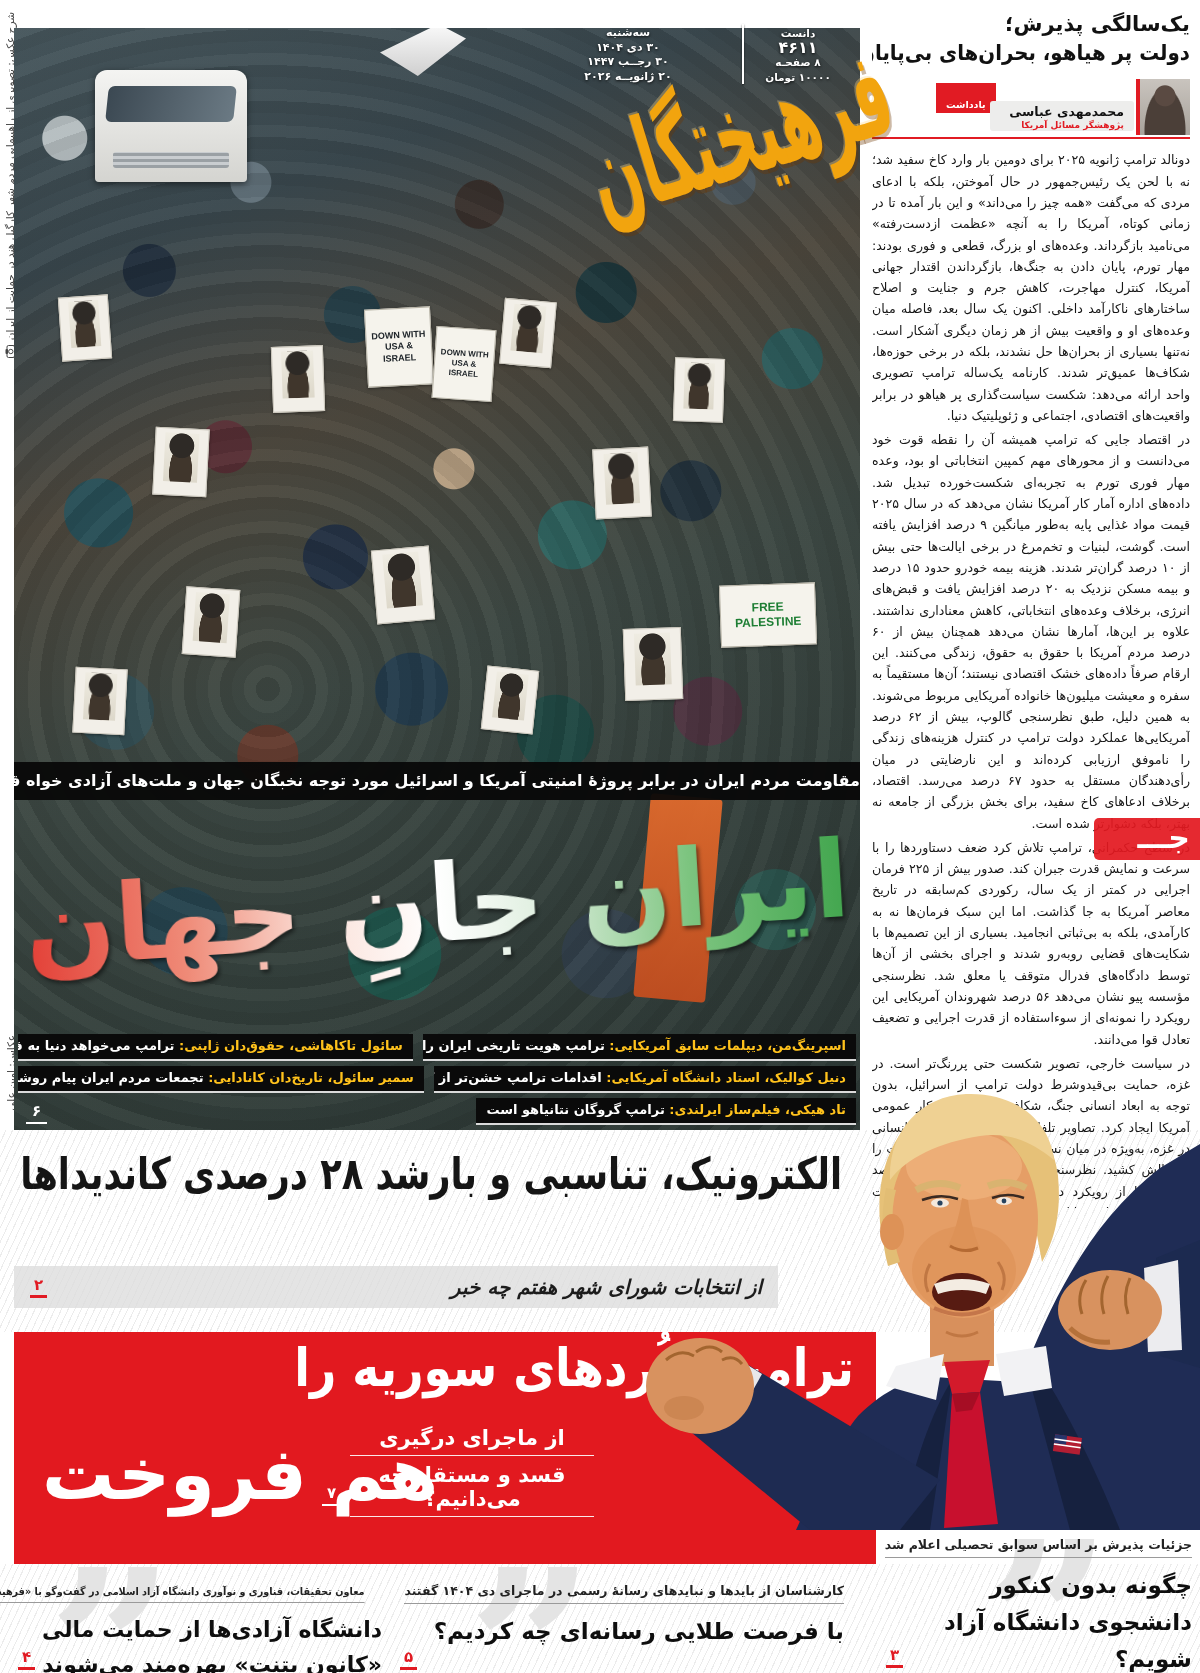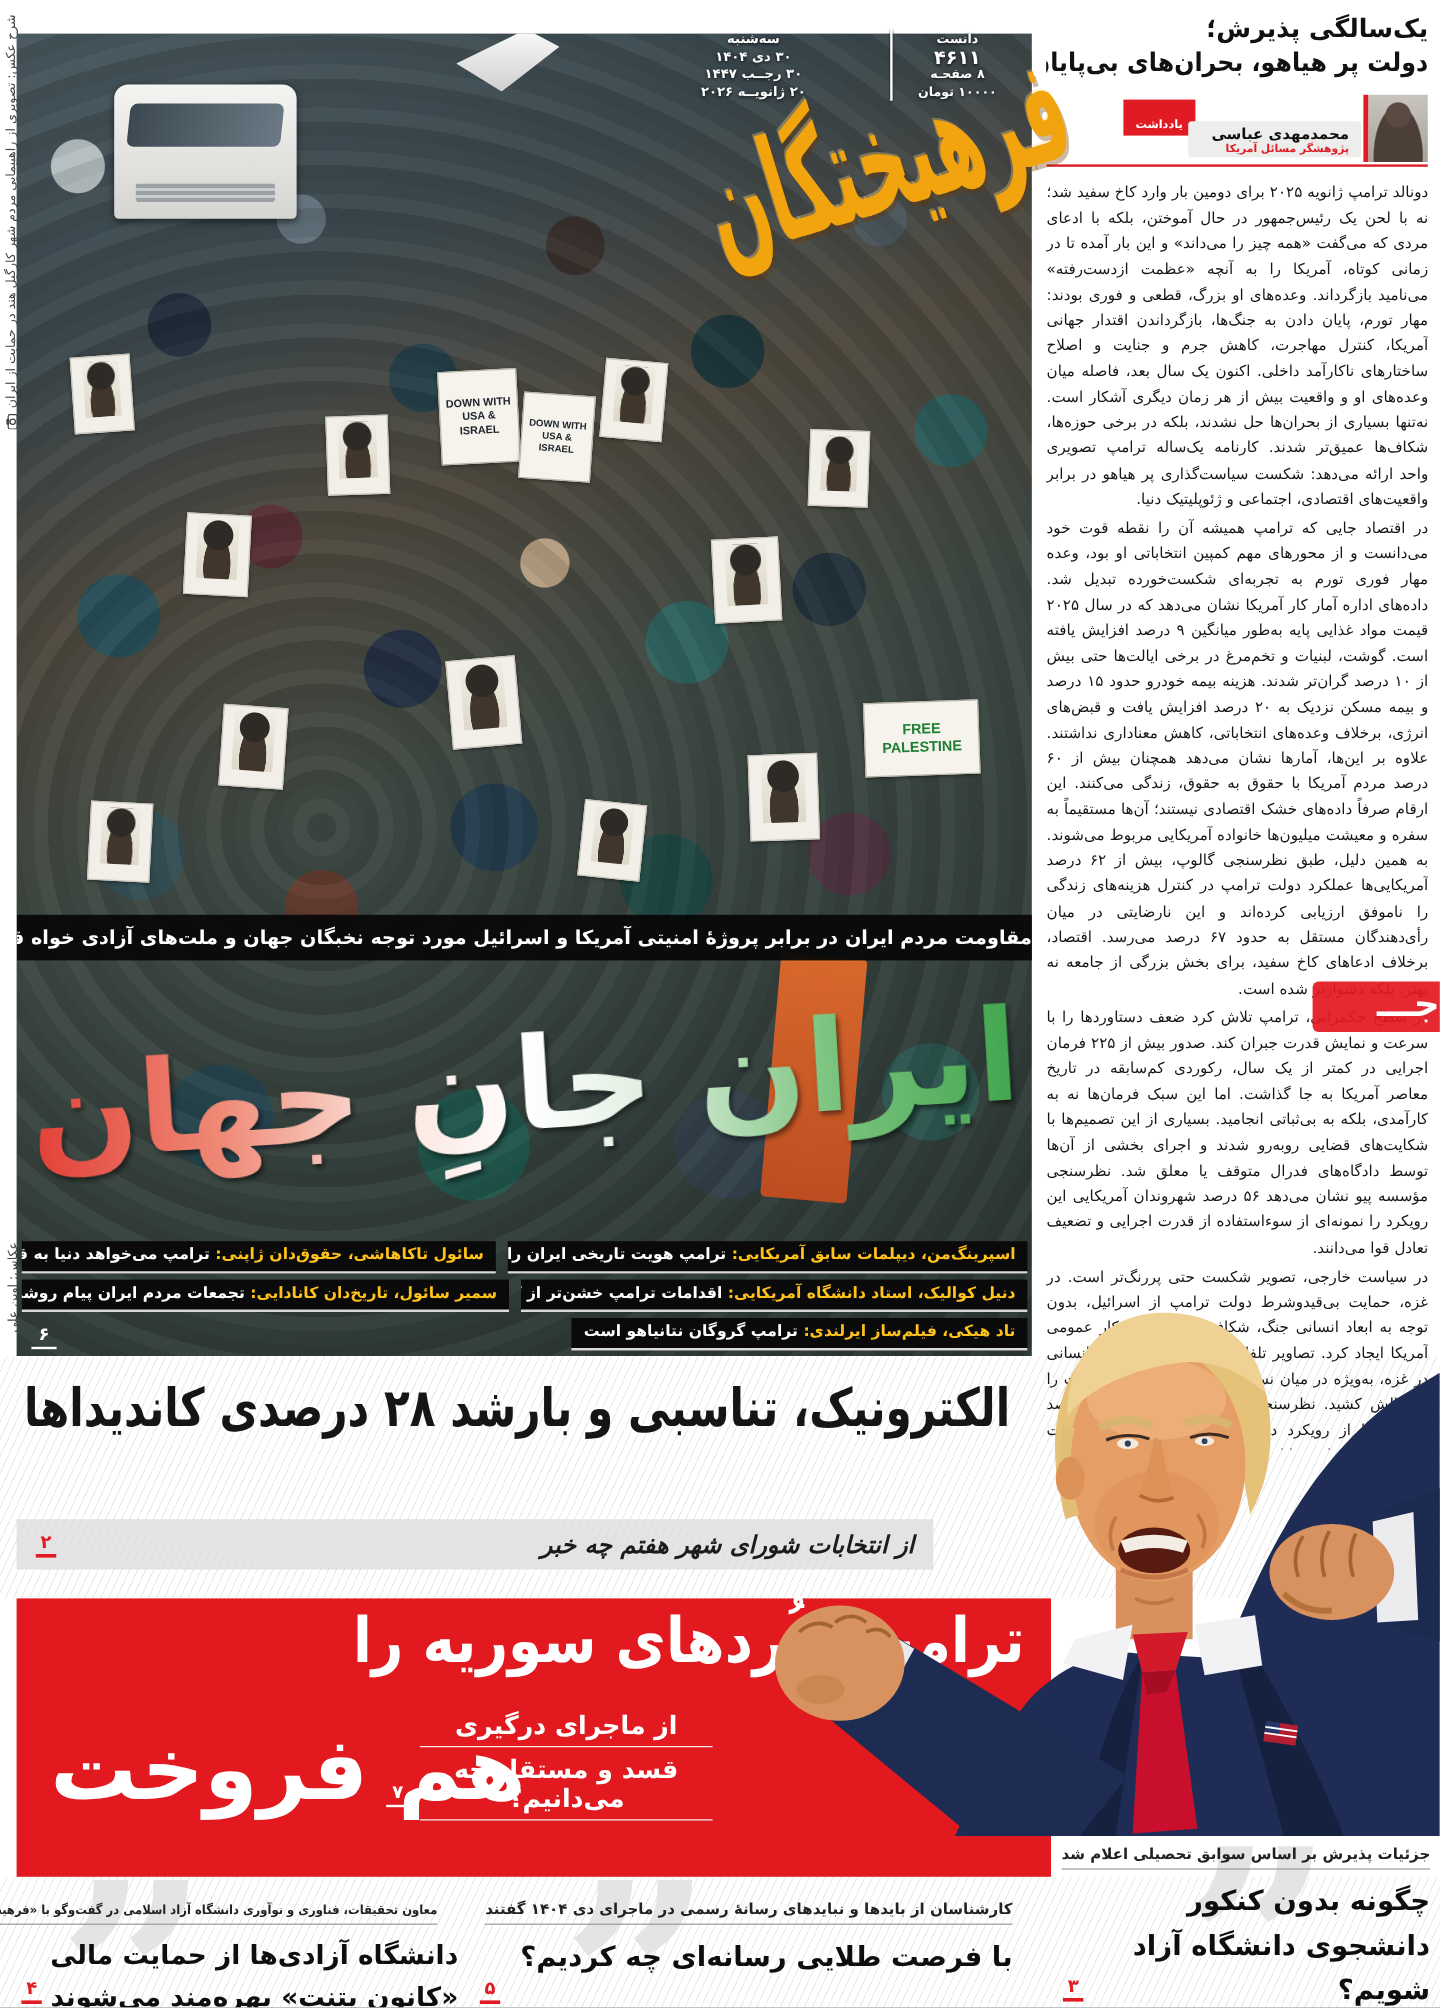--- a/index.html
+++ b/index.html
@@ -105,21 +105,21 @@
   .author-photo{position:absolute;right:0;top:0;width:50px;height:56px;background:
        radial-gradient(circle at 50% 30%, #5a4a42 0 10px, transparent 11px),
        radial-gradient(ellipse at 50% 92%, #4b3f38 0 20px, transparent 21px),
        linear-gradient(#c9c4be,#a8a29b);border-left:4px solid #e11b23;}
   .note-body{margin-top:10px;font-size:12.6px;line-height:21.3px;text-align:justify;color:#161616;}
   .note-body p{margin:0 0 3px;}
 
   
   .edge-tab{position:absolute;right:0;top:818px;width:106px;height:42px;background:rgba(227,25,32,.93);
        border-radius:5px 0 0 5px;color:#fff;font-weight:bold;font-size:30px;line-height:40px;
-       overflow:hidden;z-index:7;box-sizing:border-box;}
+       padding-right:10px;overflow:hidden;z-index:7;box-sizing:border-box;}
 
   
   .hatch{background:repeating-linear-gradient(115deg,#ffffff 0 5px,#ececec 5px 6px);}
   .band-mid{position:absolute;left:0;top:1130px;width:100%;height:202px;z-index:0;}
   .council-headline{position:absolute;left:14px;top:1148px;width:828px;text-align:right;white-space:nowrap;
        font-size:44px;font-weight:bold;color:#151515;letter-spacing:-1px;
        transform:scaleX(.8);transform-origin:right center;z-index:1;}
   .council-kicker{position:absolute;left:14px;top:1266px;width:764px;height:42px;background:rgba(221,221,221,.8);
        display:flex;align-items:center;justify-content:space-between;padding:0 16px;box-sizing:border-box;z-index:1;}
   .council-kicker .ck-text{font-size:20px;font-weight:bold;color:#1c1c1c;letter-spacing:1px;font-style:italic;}

